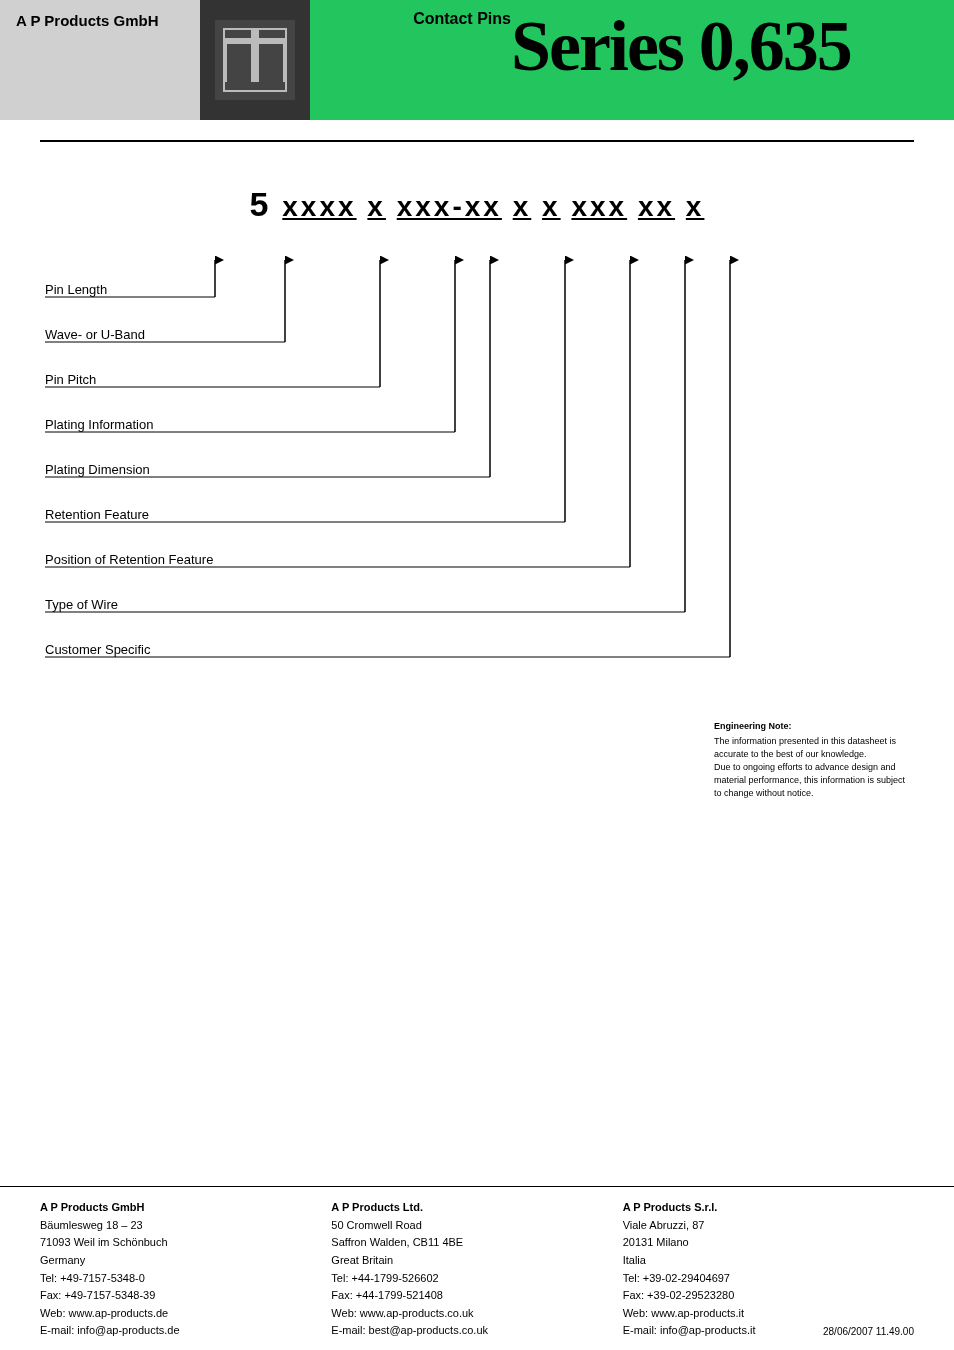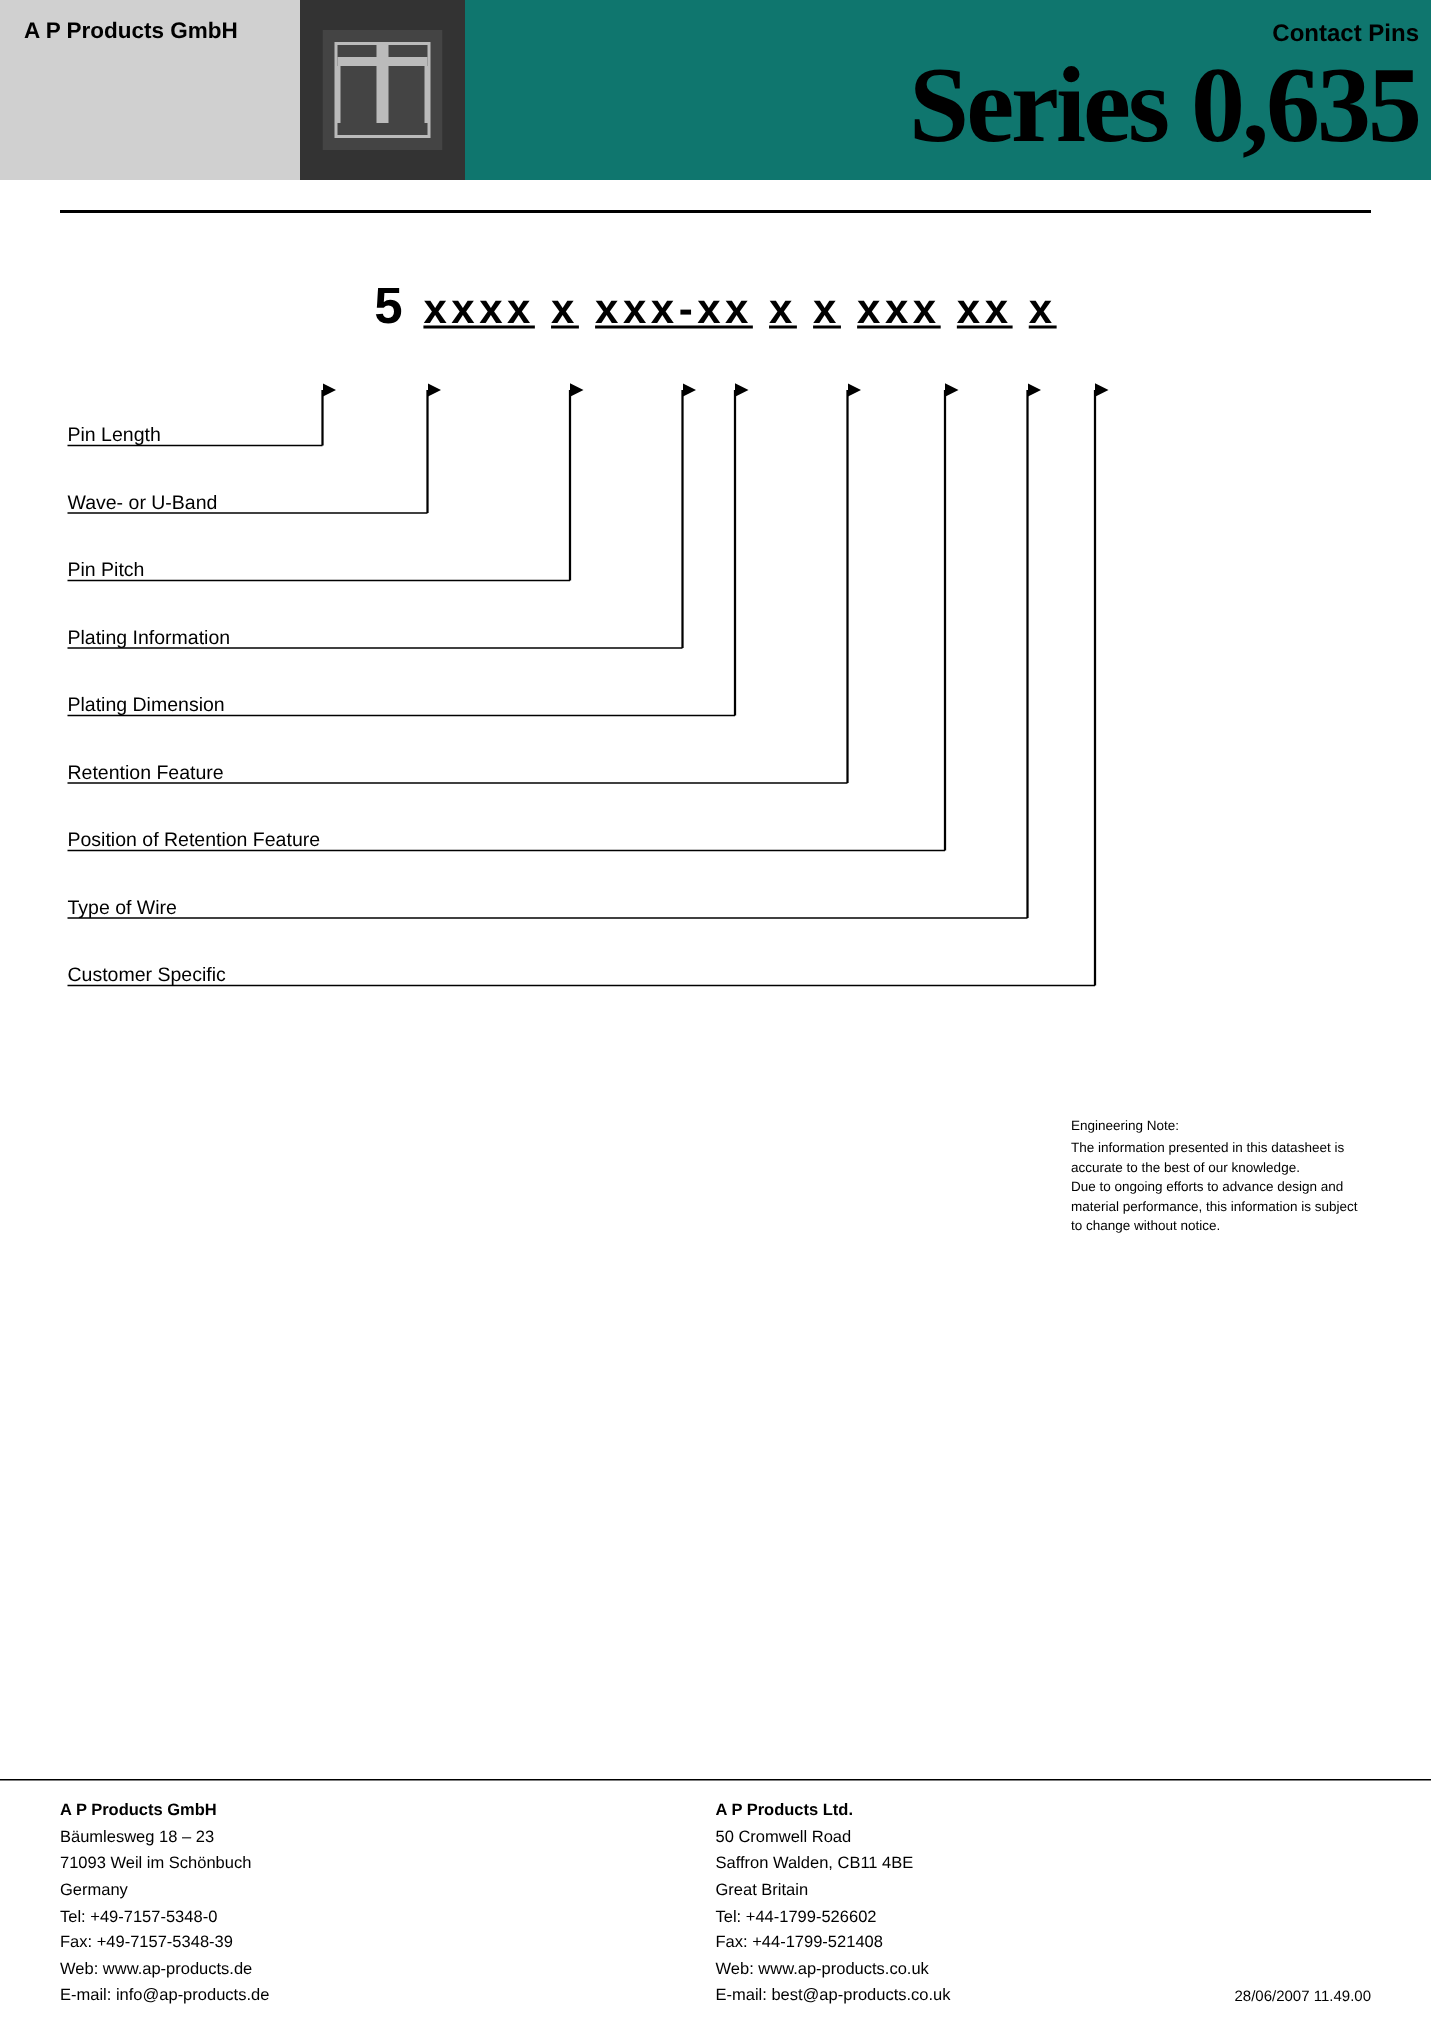--- a/index.html
+++ b/index.html
@@ -37,24 +37,24 @@
       width: 110px;
       flex-shrink: 0;
     }
     .header-logo-svg {
       width: 80px;
       height: 80px;
     }
     .header-title-block {
       flex: 1;
       display: flex;
-      flex-direction: column;
+      flex-direction: row;
       justify-content: center;
       padding: 10px 8px;
-      background: #0f766e;
+      background: #22c55e;
     }
     .header-subtitle {
       font-size: 16px;
       font-weight: bold;
       text-align: right;
       margin-bottom: 2px;
     }
     .header-main-title {
       font-size: 72px;
       font-weight: bold;
@@ -74,24 +74,23 @@
     
     .engineering-note {
       position: absolute;
       right: 40px;
       top: 720px;
       width: 200px;
       font-size: 9px;
       line-height: 1.4;
     }
     .engineering-note .note-title {
-      font-weight: normal;
+      font-weight: bold;
       font-size: 9px;
       margin-bottom: 2px;
-      margin-top: 24px;
     }
 
     
     .footer {
       position: absolute;
       bottom: 0;
       left: 0;
       right: 0;
       border-top: 1.5px solid #000;
       padding: 12px 40px 10px 40px;
@@ -227,14 +226,24 @@
   <div class="footer-col">
     <div class="company-name">A P Products Ltd.</div>
     <div>50 Cromwell Road</div>
     <div>Saffron Walden, CB11 4BE</div>
     <div>Great Britain</div>
     <div>Tel: +44-1799-526602</div>
     <div>Fax: +44-1799-521408</div>
     <div>Web: www.ap-products.co.uk</div>
     <div>E-mail: best@ap-products.co.uk</div>
   </div>
+  <div class="footer-col">
+    <div class="company-name">A P Products S.r.l.</div>
+    <div>Viale Abruzzi, 87</div>
+    <div>20131 Milano</div>
+    <div>Italia</div>
+    <div>Tel: +39-02-29404697</div>
+    <div>Fax: +39-02-29523280</div>
+    <div>Web: www.ap-products.it</div>
+    <div>E-mail: info@ap-products.it</div>
+  </div>
   <div class="footer-date">28/06/2007 11.49.00</div>
 </div>
 
 </body></html>

